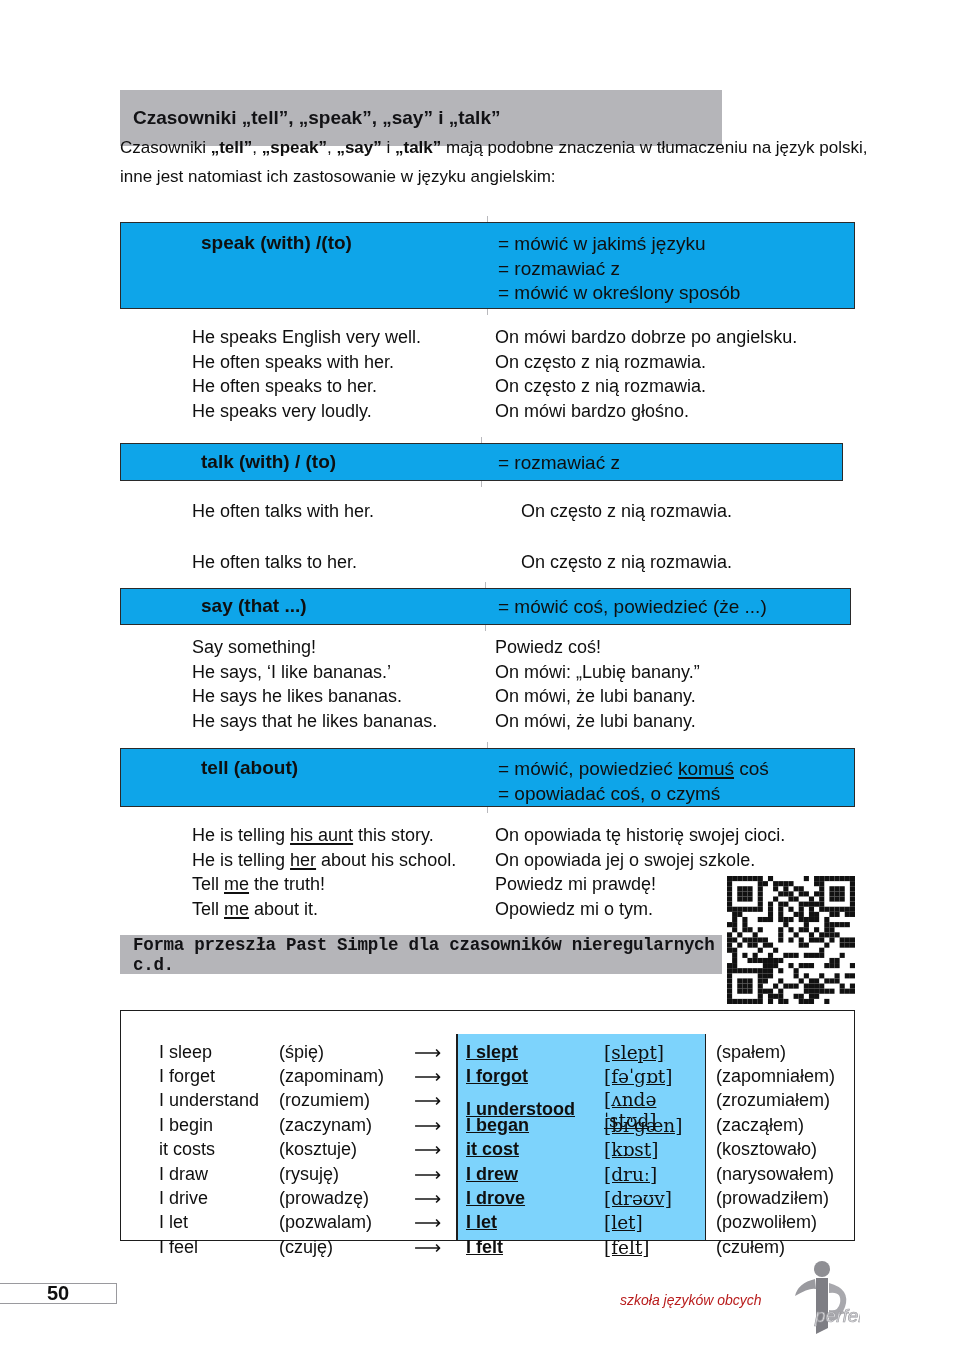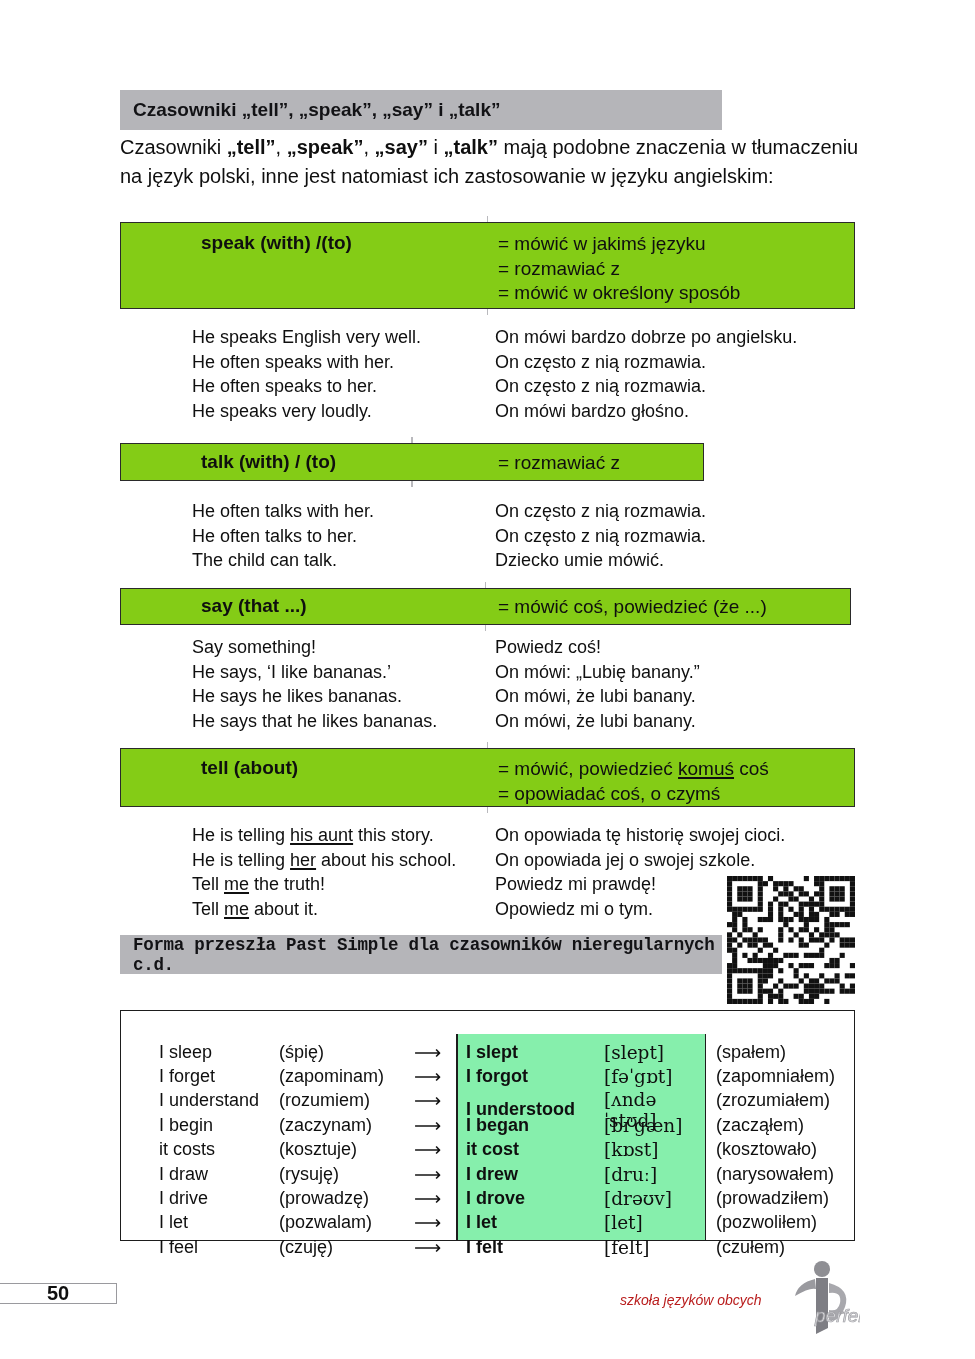--- a/index.html
+++ b/index.html
@@ -13,25 +13,25 @@
   .u{text-decoration:underline;text-underline-offset:2px;text-decoration-thickness:1.5px;}
 
   
   .bar{
     background:#b5b5b9;display:flex;align-items:center;
     padding-left:13px;box-sizing:border-box;
   }
   .bar span{font-weight:bold;font-size:19px;color:#121215;}
   .bar2 span{font-size:17.5px;letter-spacing:-0.3px;}
 
-  .intro{font-size:20px;line-height:29px;width:748px;}
+  .intro{font-size:17px;line-height:29px;width:748px;}
 
   
   .defbox{
-    border:1.5px solid #2a2a2a;box-sizing:border-box;background:#84cc16;
+    border:1.5px solid #2a2a2a;box-sizing:border-box;background:#0ea5e9;
   }
   .defbox::before,.defbox::after{
     content:"";position:absolute;left:49.9%;width:1.5px;height:6px;background:#b9b9bd;
   }
   .defbox::before{top:-7px;}
   .defbox::after{bottom:-7px;}
   .defbox .term{
     position:absolute;left:80px;font-weight:bold;font-size:19px;
   }
   .defbox .defs{
@@ -45,42 +45,42 @@
   }
 
   
   .vtable{
     border:1.5px solid #1d1d1d;box-sizing:border-box;background:#fff;
   }
   .vcol{position:absolute;top:12px;bottom:0;padding-top:6px;box-sizing:border-box;margin-top:11px;}
   .vcol .trow{height:24.4px;display:grid;align-items:center;font-size:18px;}
   .vcol-a{left:0;width:335px;}
   .vcol-a .trow{grid-template-columns:120px 120px 1fr;padding-left:38px;}
-  .vcol-b{left:335px;width:250px;background:#86efac;border-left:2px solid #1d1d1d;border-right:1.5px solid #1d1d1d;}
+  .vcol-b{left:335px;width:250px;background:#7dd3fc;border-left:2px solid #1d1d1d;border-right:1.5px solid #1d1d1d;text-decoration:underline;}
   .vcol-b .trow{grid-template-columns:138px 1fr;padding-left:8px;}
   .vcol-b .past{font-weight:bold;}
   .vcol-c{left:585px;width:146.5px;}
   .vcol-c .trow{grid-template-columns:1fr;padding-left:10px;}
   .ipa{font-family:"DejaVu Serif", serif;font-size:18.5px;}
   .c-arrow{text-align:center;font-size:19px;}
 
   
   .pagebox{
     left:0;top:1283px;width:117px;height:21px;border:1.5px solid #9a9a9e;border-left:none;
     display:flex;align-items:center;justify-content:center;
     font-size:20px;font-weight:600;background:#fff;box-sizing:border-box;
   }
   .schooltext{font-size:14px;color:#b91c1c;font-style:italic;}
   .qr{background:#fff;}
   .qr svg{display:block;}
 </style>
 </head>
 <body>
 
-<div class="abs bar" style="left:120px;top:90px;width:602px;height:40px;">
+<div class="abs bar" style="left:120px;top:90px;width:602px;height:56px;">
   <span>Czasowniki „tell”, „speak”, „say” i „talk”</span>
 </div>
 
 <p class="abs intro" style="left:120px;top:133px;margin:0;"><span>Czasowniki </span><span class="b">„tell”</span><span>, </span><span class="b">„speak”</span><span>, </span><span class="b">„say”</span><span> i </span><span class="b">„talk”</span><span> mają podobne znaczenia w tłumaczeniu na język polski, inne jest natomiast ich zastosowanie w języku angielskim:</span></p>
 
 <div class="abs defbox" style="left:120px;top:222px;width:735px;height:87px;">
   <span class="term" style="top:9px;">speak (with) /(to)</span>
   <div class="defs" style="top:9px;">
     <div>= mówić w jakimś języku</div>
     <div>= rozmawiać z</div>
@@ -92,28 +92,28 @@
   <span>He speaks English very well.</span>
   <span>On mówi bardzo dobrze po angielsku.</span>
   <span>He often speaks with her.</span>
   <span>On często z nią rozmawia.</span>
   <span>He often speaks to her.</span>
   <span>On często z nią rozmawia.</span>
   <span>He speaks very loudly.</span>
   <span>On mówi bardzo głośno.</span>
 </div>
 
-<div class="abs defbox" style="left:120px;top:443px;width:584px;height:38px;">
+<div class="abs defbox" style="left:120px;top:443px;width:723px;height:38px;">
   <span class="term" style="top:7px;">talk (with) / (to)</span>
   <div class="defs" style="top:7px;">
     <div>= rozmawiać z</div>
   </div>
 </div>
 
-<div class="abs examples" style="left:192px;top:499px;width:670px;">
+<div class="abs examples" style="left:192px;top:499px;width:670px;gap:26px;">
   <span>He often talks with her.</span>
   <span>On często z nią rozmawia.</span>
   <span>He often talks to her.</span>
   <span>On często z nią rozmawia.</span>
   <span>The child can talk.</span>
   <span>Dziecko umie mówić.</span>
 </div>
 
 <div class="abs defbox" style="left:120px;top:588px;width:731px;height:37px;">
   <span class="term" style="top:6px;">say (that ...)</span>

